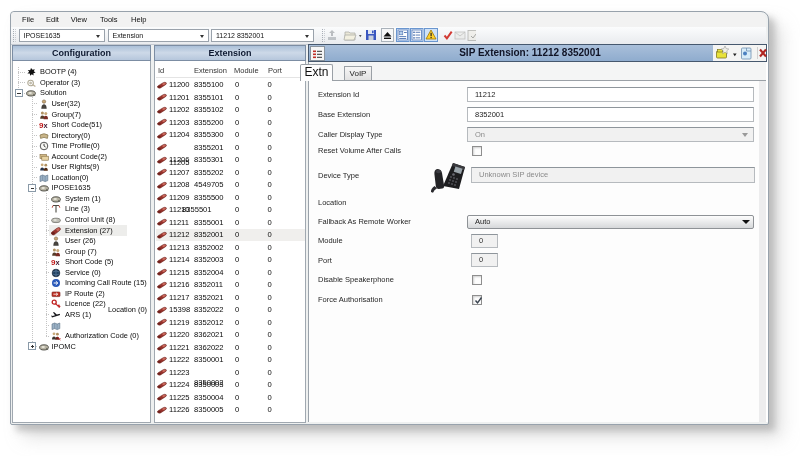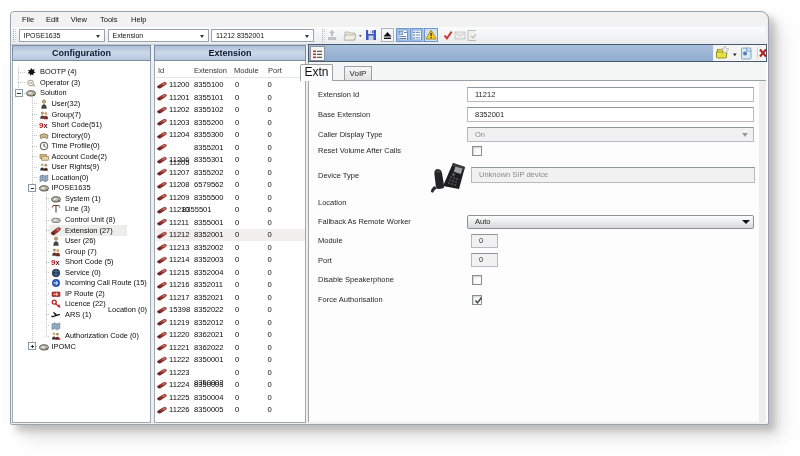--- a/index.html
+++ b/index.html
@@ -376,21 +376,21 @@
   <div class="lrow" style="left:169px;top:166.9px;">11207</div>
   <div class="lrow" style="left:194px;top:166.9px;">8355202</div>
   <div class="lrow" style="left:235px;top:166.9px;">0</div>
   <div class="lrow" style="left:267.5px;top:166.9px;">0</div>
   <svg class="abs" style="left:156.5px;top:180.8px;" width="10" height="8" viewBox="0 0 10 10" preserveAspectRatio="none">
       <path d="M0.8 8.2 Q-0.4 6.8 1.2 5.8 L6.0 2.2 Q8.2 0.8 9.2 2.2 Q10 3.4 8.6 4.6 L3.6 8.6 Q2 9.6 0.8 8.2 z" fill="#98322c" stroke="#5e1a16" stroke-width="0.5"></path>
       <path d="M6.2 2.6 Q7.8 1.6 8.6 2.6 Q9.2 3.4 8.2 4.2 L6.6 5.4 Q5.6 4.4 5.0 3.6 z" fill="#c9685c"></path>
       <ellipse cx="2.2" cy="7.2" rx="1.6" ry="1.2" fill="#6e211c"></ellipse>
     </svg>
   <div class="lrow" style="left:169px;top:179.4px;">11208</div>
-  <div class="lrow" style="left:194px;top:179.4px;">6579562</div>
+  <div class="lrow" style="left:194px;top:179.4px;">4549705</div>
   <div class="lrow" style="left:235px;top:179.4px;">0</div>
   <div class="lrow" style="left:267.5px;top:179.4px;">0</div>
   <svg class="abs" style="left:156.5px;top:193.3px;" width="10" height="8" viewBox="0 0 10 10" preserveAspectRatio="none">
       <path d="M0.8 8.2 Q-0.4 6.8 1.2 5.8 L6.0 2.2 Q8.2 0.8 9.2 2.2 Q10 3.4 8.6 4.6 L3.6 8.6 Q2 9.6 0.8 8.2 z" fill="#98322c" stroke="#5e1a16" stroke-width="0.5"></path>
       <path d="M6.2 2.6 Q7.8 1.6 8.6 2.6 Q9.2 3.4 8.2 4.2 L6.6 5.4 Q5.6 4.4 5.0 3.6 z" fill="#c9685c"></path>
       <ellipse cx="2.2" cy="7.2" rx="1.6" ry="1.2" fill="#6e211c"></ellipse>
     </svg>
   <div class="lrow" style="left:169px;top:191.9px;">11209</div>
   <div class="lrow" style="left:194px;top:191.9px;">8355500</div>
   <div class="lrow" style="left:235px;top:191.9px;">0</div>
@@ -554,20 +554,21 @@
      border:1px solid #46586e;background:linear-gradient(180deg,#a9bfda,#8facce);"></div>
   <div class="abs" style="left:310px;top:45.5px;width:15px;height:15px;box-sizing:border-box;background:#f6f6f6;border:1px solid #8a949e;">
     <svg width="13" height="13" viewBox="0 0 13 13">
       <rect x="2" y="2.5" width="3" height="1.6" fill="#c03028"></rect>
         <rect x="6" y="2.8" width="5" height="1" fill="#333"></rect>
       <rect x="2" y="5.5" width="3" height="1.6" fill="#c03028"></rect>
         <rect x="6" y="5.8" width="5" height="1" fill="#333"></rect>
       <rect x="2" y="8.5" width="3" height="1.6" fill="#c03028"></rect>
         <rect x="6" y="8.8" width="5" height="1" fill="#333"></rect>
     </svg></div>
+  <div class="abs" style="left:330px;top:47px;width:400px;height:14px;text-align:center;font-weight:bold;font-size:10px;color:#101426;">SIP Extension: 11212 8352001</div>
   <div class="abs" style="left:713px;top:45px;width:53px;height:16px;background:#f4f4f3;"></div>
   <svg class="abs" style="left:713px;top:45px;" width="54" height="16" viewBox="0 0 54 16">
     <rect x="3.5" y="6" width="10" height="7" rx="1" fill="#e8e23a" stroke="#807820" stroke-width="0.8"></rect>
     <rect x="4.5" y="4.5" width="5" height="2.5" fill="#e8e23a" stroke="#807820" stroke-width="0.7"></rect>
     <path d="M12 1 l1.2 2.6 2.6.4 -2 1.8 .6 2.8 -2.4-1.4 -2.4 1.4 .6-2.8 -2-1.8 2.6-.4 z" fill="#f0f0e8" stroke="#888" stroke-width="0.5"></path>
     <path d="M20 8.6 l3.6 0 -1.8 2.6 z" fill="#222"></path>
     <rect x="28.5" y="3" width="9.5" height="11" rx="1" fill="#d8ecf8" stroke="#7090b0" stroke-width="0.8"></rect>
     <path d="M33.5 3 v3 h4.5" fill="none" stroke="#7090b0" stroke-width="0.8"></path>
     <circle cx="32" cy="8.6" r="2" fill="#4a80c0"></circle>
     <rect x="44" y="2" width="1" height="12" fill="#d0d0d0"></rect>

